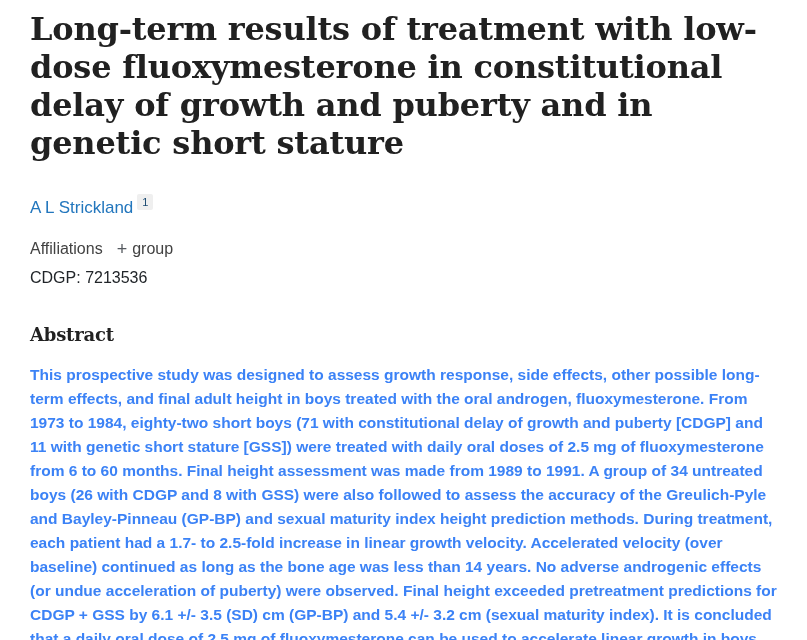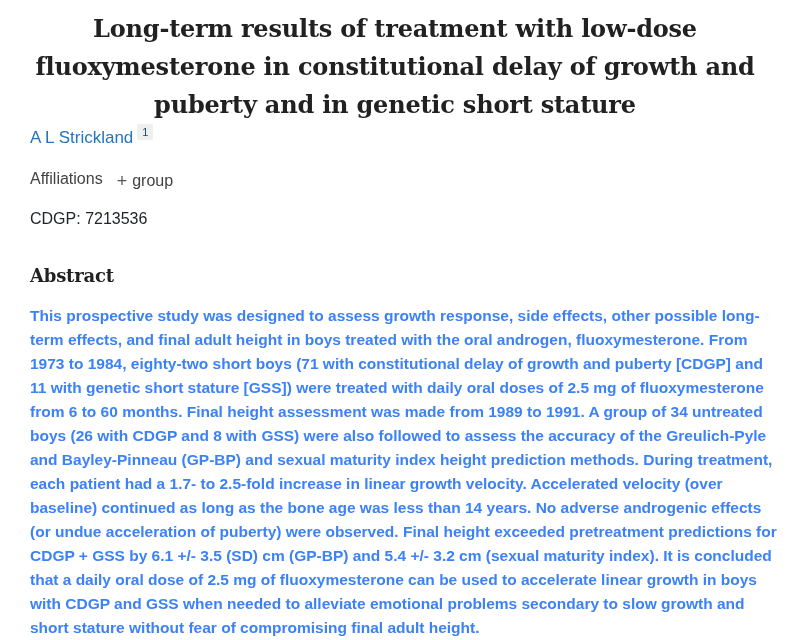--- a/index.html
+++ b/index.html
@@ -8,28 +8,27 @@
     height: 640px;
     background: #ffffff;
     overflow: hidden;
     font-family: "Liberation Sans", sans-serif;
   }
   .page {
     padding: 10px 25px 0 30px;
   }
   .title {
     font-family: "DejaVu Serif", "Liberation Serif", serif;
-    font-size: 24px;
+    font-size: 32px;
     font-weight: 700;
     line-height: 38px;
     color: #212121;
     max-width: 730px;
-    margin-bottom: 0;
+    margin-bottom: 32px;
     letter-spacing: -0.2px;
-    text-align: center;
   }
   .authors {
     font-size: 17px;
     line-height: 22px;
     margin-bottom: 19px;
   }
   .author-link {
     color: #2276bd;
     text-decoration: none;
     cursor: pointer;
@@ -43,23 +42,23 @@
     margin-left: 4px;
     background: #efefef;
     border-radius: 2px;
     color: #1a4971;
     cursor: pointer;
   }
   .aff-row {
     font-size: 16px;
     line-height: 22px;
     color: #424242;
-    margin-bottom: 18px;
+    margin-bottom: 7px;
     display: flex;
-    align-items: flex-end;
+    align-items: center;
   }
   .expand-btn {
     background: none;
     border: none;
     font-family: "Liberation Sans", sans-serif;
     font-size: 16px;
     color: #424242;
     margin-left: 14px;
     display: inline-flex;
     align-items: center;

